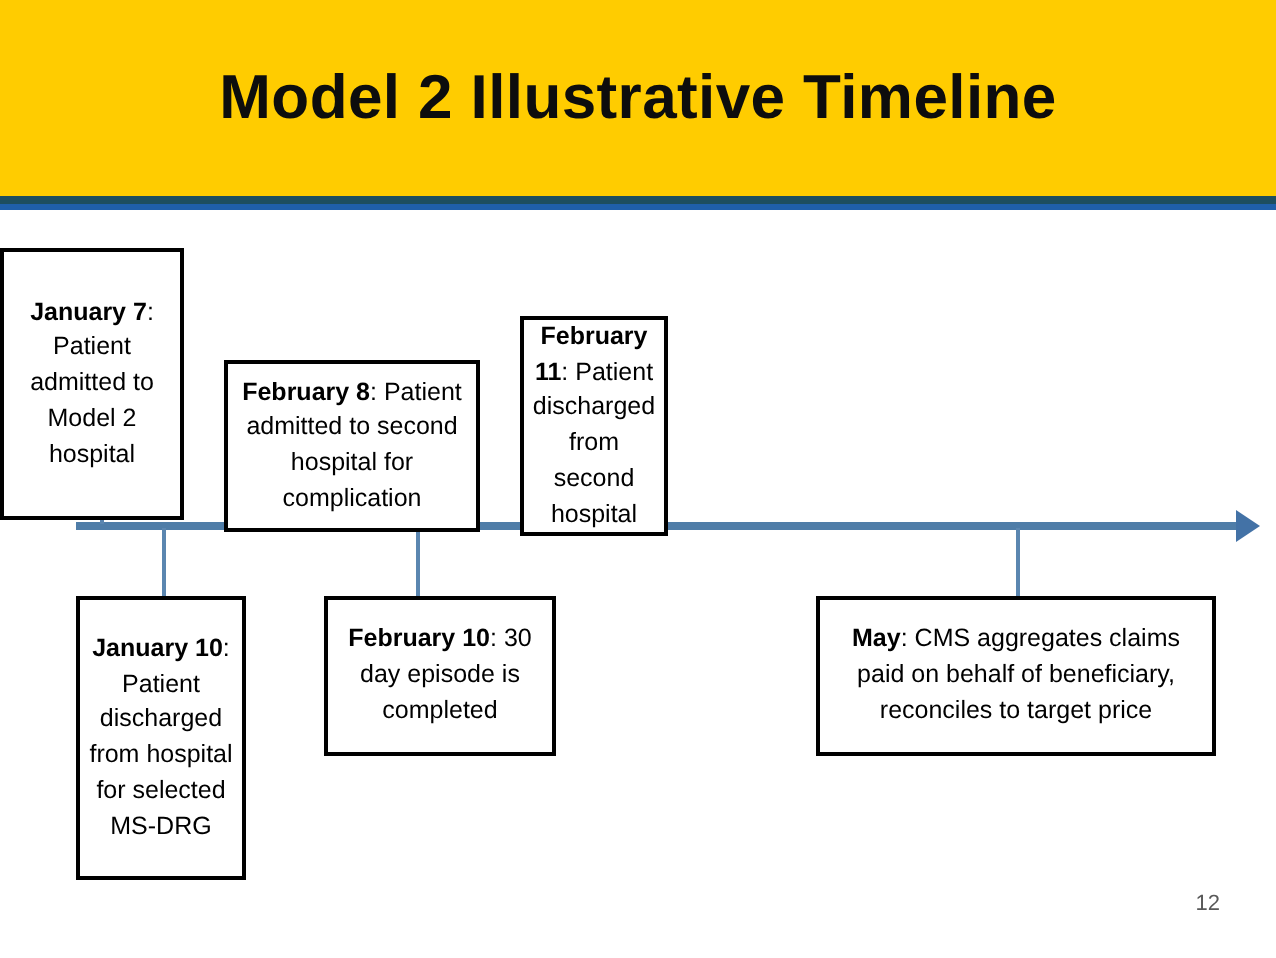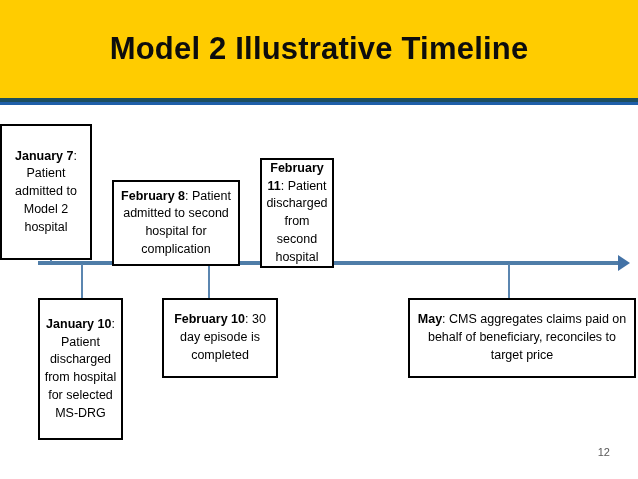--- a/index.html
+++ b/index.html
@@ -104,21 +104,21 @@
   .event-text b {
     font-weight: bold;
   }
 
   
   #box-jan7    { left: 0;  top: 124px; width: 92px;  height: 136px; }
   #box-feb8    { left: 112px; top: 148px; width: 128px; height: 86px; margin-top: 32px;  }
   #box-feb11   { left: 260px; top: 124px; width: 74px;  height: 110px; margin-top: 34px; }
   #box-jan10   { left: 38px;  top: 298px; width: 85px;  height: 142px; }
   #box-feb10   { left: 162px; top: 298px; width: 116px;  height: 80px;  }
-  #box-may     { left: 408px; top: 298px; width: 228px; height: 80px;  }
+  #box-may     { left: 408px; top: 298px; width: 200px; height: 80px;  }
 
   
   #connector-jan7  { left: 50px;  top: 234px; height: 28px; }
   #connector-feb8  { left: 183px; top: 234px; height: 28px; }
   #connector-feb11 { left: 307px; top: 234px; height: 28px; }
   #connector-jan10 { left: 81px;  top: 264px; height: 35px; }
   #connector-feb10 { left: 208px; top: 264px; height: 35px; }
   #connector-may   { left: 508px; top: 264px; height: 35px; }
 
   

